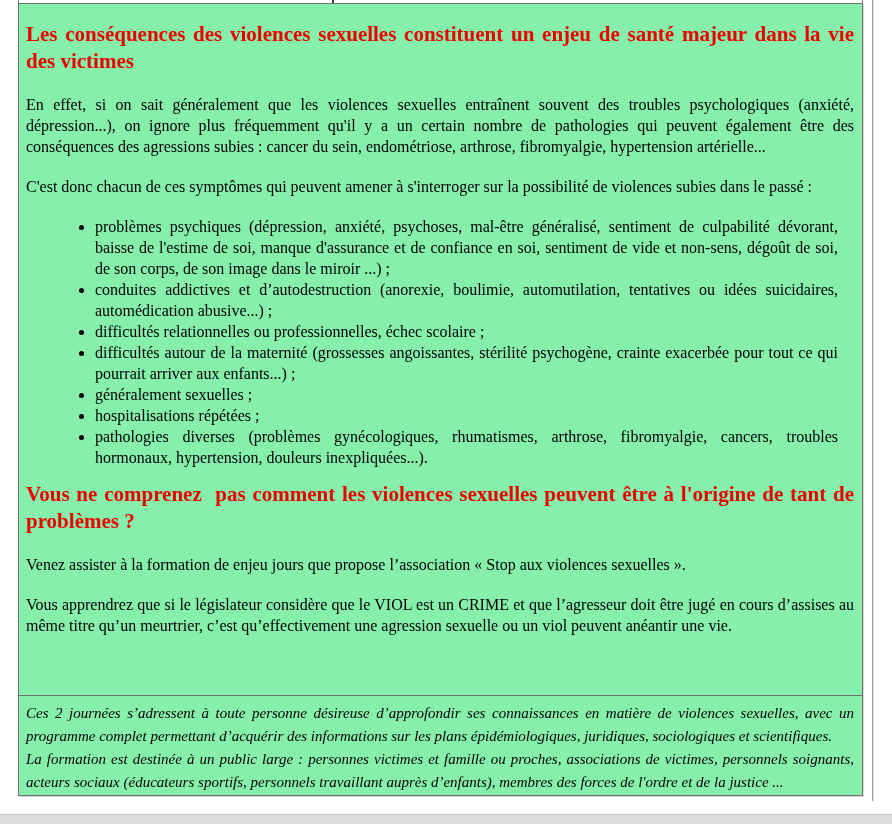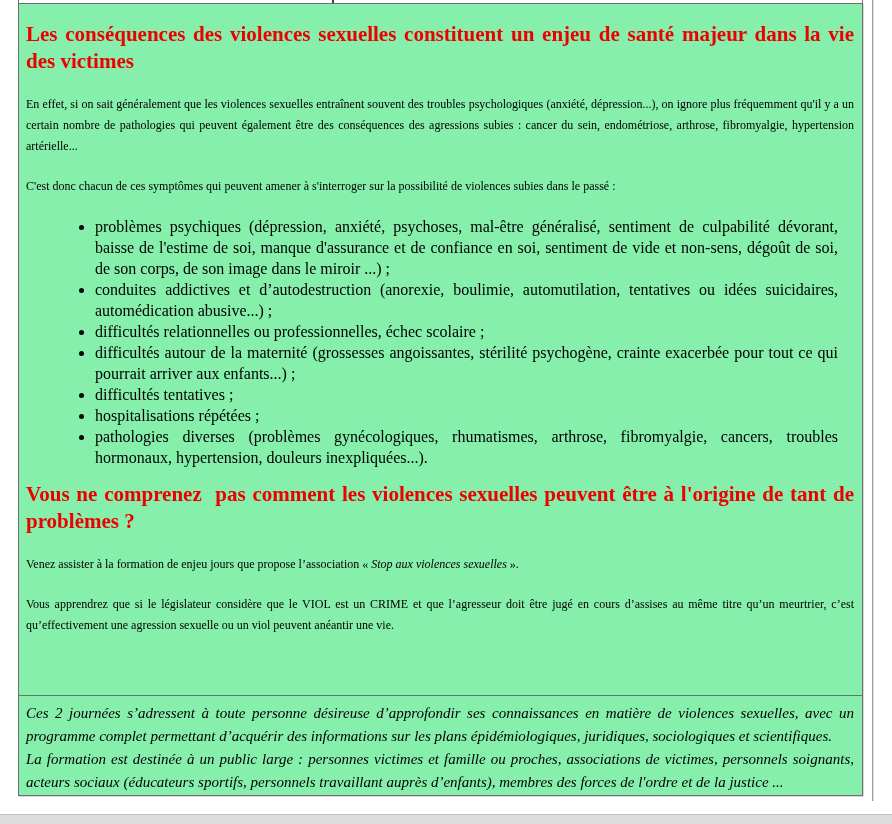--- a/index.html
+++ b/index.html
@@ -49,33 +49,33 @@
     color:var(--red,#ee0000);
     font-size:21px;
     line-height:27px;
     font-weight:bold;
     text-align:justify;
     margin:0;
   }
   h1 { margin:17px 0 19px; }
   h2 { margin:12px 0 19px; }
   p {
-    font-size:12px;
+    font-size:16px;
     line-height:21px;
     text-align:justify;
     margin:19px 0;
   }
   ul {
     margin:13px 16px;
     padding-left:53px;
     font-size:16px;
     line-height:21px;
   }
   li { text-align:justify; }
-  .assoc-italic { font-style:italic; }
+  .assoc-italic { }
   .note-line { margin:0; }
 </style>
 </head>
 <body>
 
 <div class="top-col-tick"></div>
 <div class="left-top-tick"></div>
 <div class="right-top-tick"></div>
 <div class="outer-right-line"></div>
 <div class="bottom-strip" style="background: rgb(220, 220, 220);"></div>
@@ -88,21 +88,21 @@
 
     <p>En effet, si on sait généralement que les violences sexuelles entraînent souvent des troubles psychologiques (anxiété, dépression...), on ignore plus fréquemment qu'il y a un certain nombre de pathologies qui peuvent également être des conséquences des agressions subies : cancer du sein, endométriose, arthrose, fibromyalgie, hypertension artérielle...</p>
 
     <p>C'est donc chacun de ces symptômes qui peuvent amener à s'interroger sur la possibilité de violences subies dans le passé :</p>
 
     <ul>
       <li>problèmes psychiques (dépression, anxiété, psychoses, mal-être généralisé, sentiment de culpabilité dévorant, baisse de l'estime de soi, manque d'assurance et de confiance en soi, sentiment de vide et non-sens, dégoût de soi, de son corps, de son image dans le miroir ...) ;</li>
       <li>conduites addictives et d’autodestruction (anorexie, boulimie, automutilation, tentatives ou idées suicidaires, automédication abusive...) ;</li>
       <li>difficultés relationnelles ou professionnelles, échec scolaire ;</li>
       <li>difficultés autour de la maternité (grossesses angoissantes, stérilité psychogène, crainte exacerbée pour tout ce qui pourrait arriver aux enfants...) ;</li>
-      <li>difficultés tentatives ;</li>
+      <li>généralement sexuelles ;</li>
       <li>hospitalisations répétées ;</li>
       <li>pathologies diverses (problèmes gynécologiques, rhumatismes, arthrose, fibromyalgie, cancers, troubles hormonaux, hypertension, douleurs inexpliquées...).</li>
     </ul>
 
     <h2>Vous ne comprenez&nbsp; pas comment les violences sexuelles peuvent être à l'origine de tant de problèmes ?</h2>
 
     <p><span>Venez assister à la formation de enjeu jours que propose l’association « </span><span class="assoc-italic">Stop aux violences sexuelles</span><span> ».</span></p>
 
     <p>Vous apprendrez que si le législateur considère que le VIOL est un CRIME et que l’agresseur doit être jugé en cours d’assises au même titre qu’un meurtrier, c’est qu’effectivement une agression sexuelle ou un viol peuvent anéantir une vie.</p>
 

